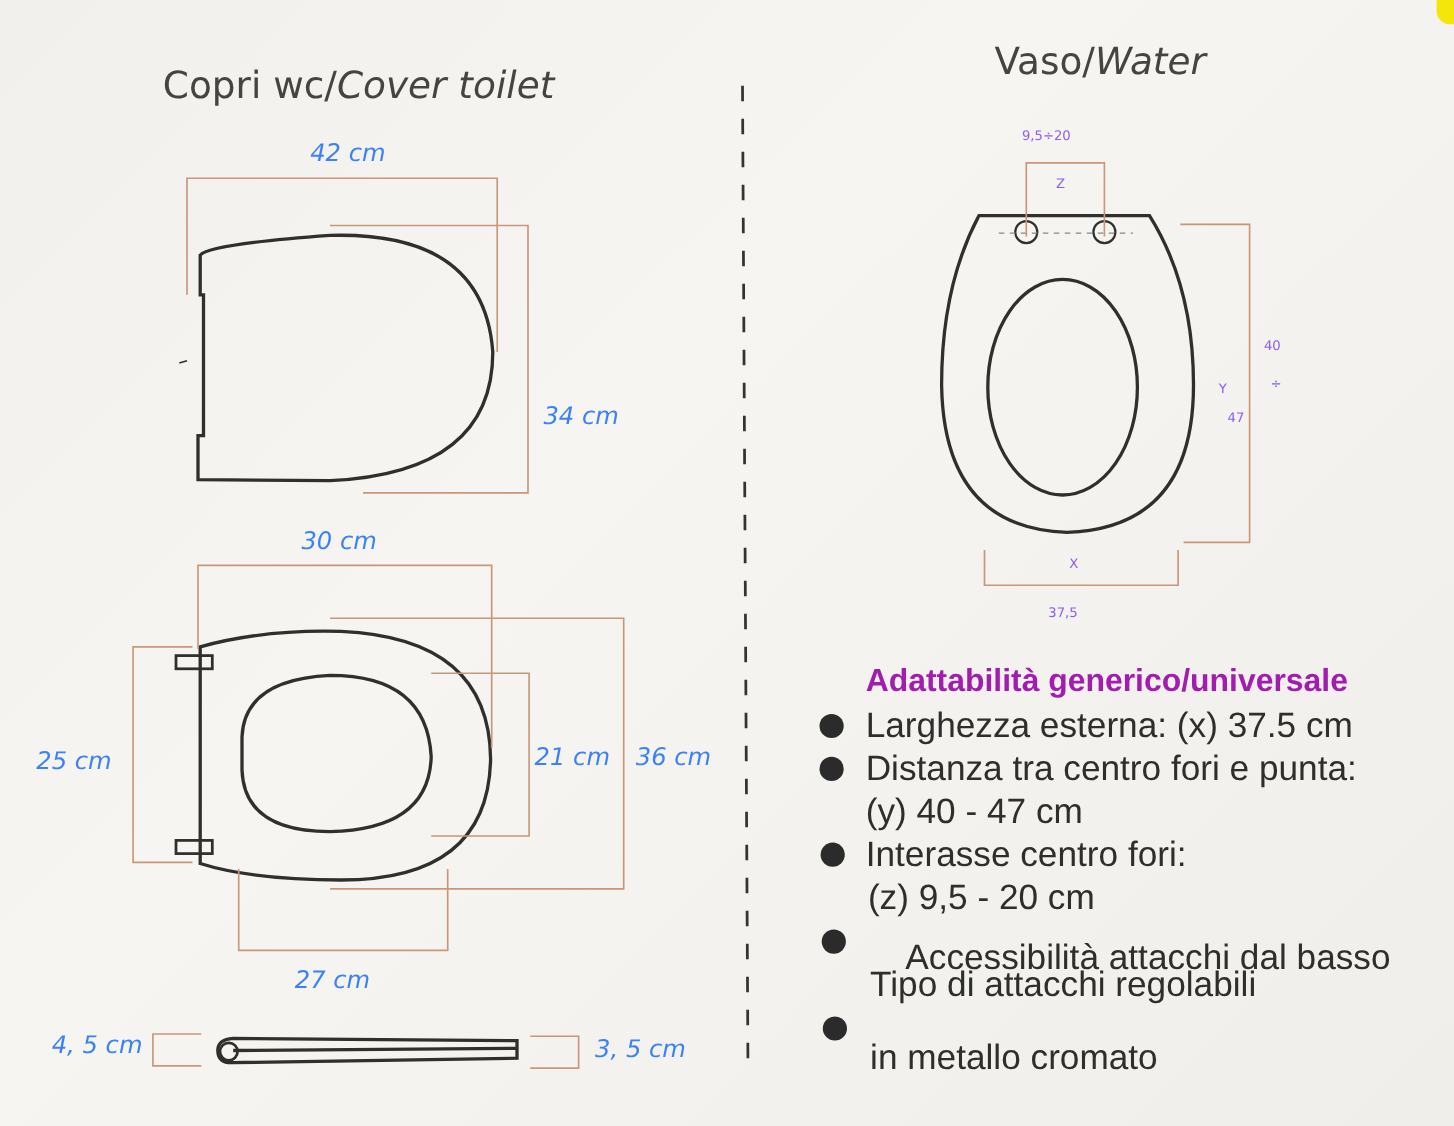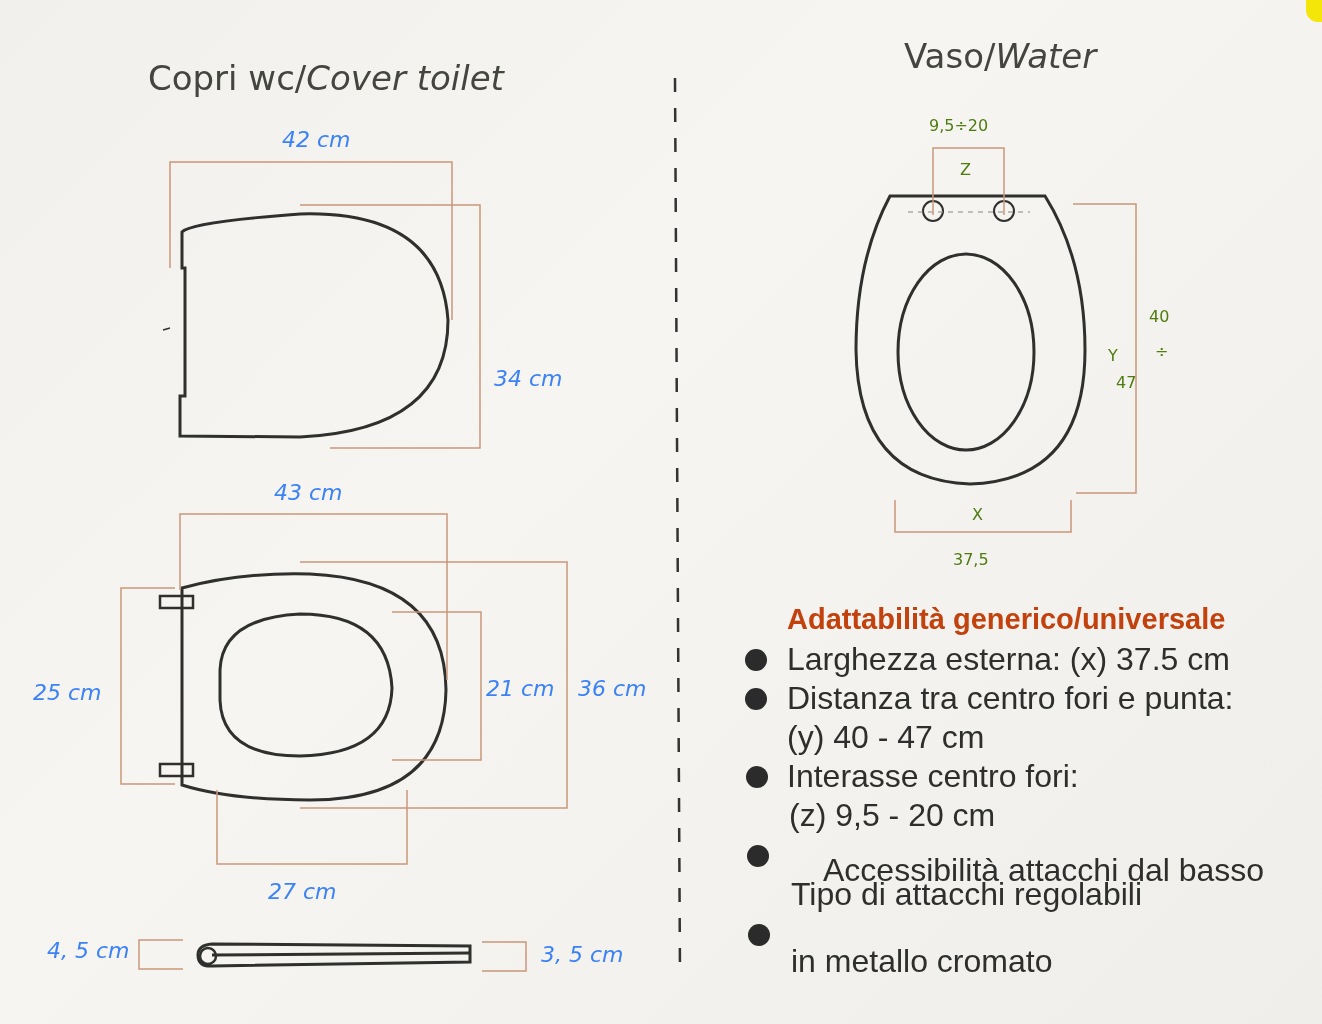--- a/index.html
+++ b/index.html
@@ -7,24 +7,24 @@
     width:1322px; height:1024px; overflow:hidden;
     background: linear-gradient(135deg, #f1f0ec 0%, #f6f5f1 40%, #efeeea 100%);
     position:relative;
     font-family: "DejaVu Sans", sans-serif;
     color:#3a3a38;
   }
   .abs { position:absolute; }
   .title { font-size:34px; color:#454540; white-space:nowrap; }
   .title i { font-style:italic; }
   .lbl { font-size:22px; color:#3b82f6; white-space:nowrap;font-style:italic; }
-  .lbl-sm { font-size:16px; color:#4d7c0f; white-space:nowrap; }
+  .lbl-sm { font-size:12px; color:#8b5cf6; white-space:nowrap; }
   svg { position:absolute; left:0; top:0; }
   .spec { font-family:"Liberation Sans", sans-serif; font-size:32px; color:#2e2e2c; white-space:nowrap; }
-  .spec-title { font-family:"Liberation Sans", sans-serif; font-weight:bold; font-size:29px; color:#c2410c; white-space:nowrap; }
+  .spec-title { font-family:"Liberation Sans", sans-serif; font-weight:bold; font-size:29px; color:#a21caf; white-space:nowrap; }
   .bullet { width:22px; height:22px; border-radius:50%; background:#2b2b2b; }
   .yellow { background:#f5e60a; }
 </style>
 </head>
 <body>
 
 <svg width="1322" height="1024">
 
   <line x1="675" y1="78" x2="680" y2="975" stroke="#333" stroke-width="2.5" stroke-dasharray="14 16"></line>
 
@@ -76,21 +76,21 @@
     <polyline points="895,500 895,532 1071,532 1071,500"></polyline>
   </g>
 </svg>
 
 <div class="abs title" style="left:148px;top:58px;">
   <span>Copri wc/</span><i>Cover toilet</i>
 </div>
 <div class="abs lbl" style="left:282px;top:127px;">42 cm</div>
 <div class="abs lbl" style="left:494px;top:322px;margin-top:44px;">34 cm</div>
 
-<div class="abs lbl" style="left:274px;top:480px;">43 cm</div>
+<div class="abs lbl" style="left:274px;top:480px;">30 cm</div>
 <div class="abs lbl" style="left:33px;top:680px;">25 cm</div>
 <div class="abs lbl" style="left:486px;top:676px;">21 cm</div>
 <div class="abs lbl" style="left:578px;top:676px;">36 cm</div>
 <div class="abs lbl" style="left:268px;top:879px;">27 cm</div>
 
 <div class="abs lbl" style="left:47px;top:938px;">4, 5 cm</div>
 <div class="abs lbl" style="left:541px;top:942px;">3, 5 cm</div>
 
 <div class="abs title" style="left:904px;top:36px;">
   <span>Vaso/</span><i>Water</i>

